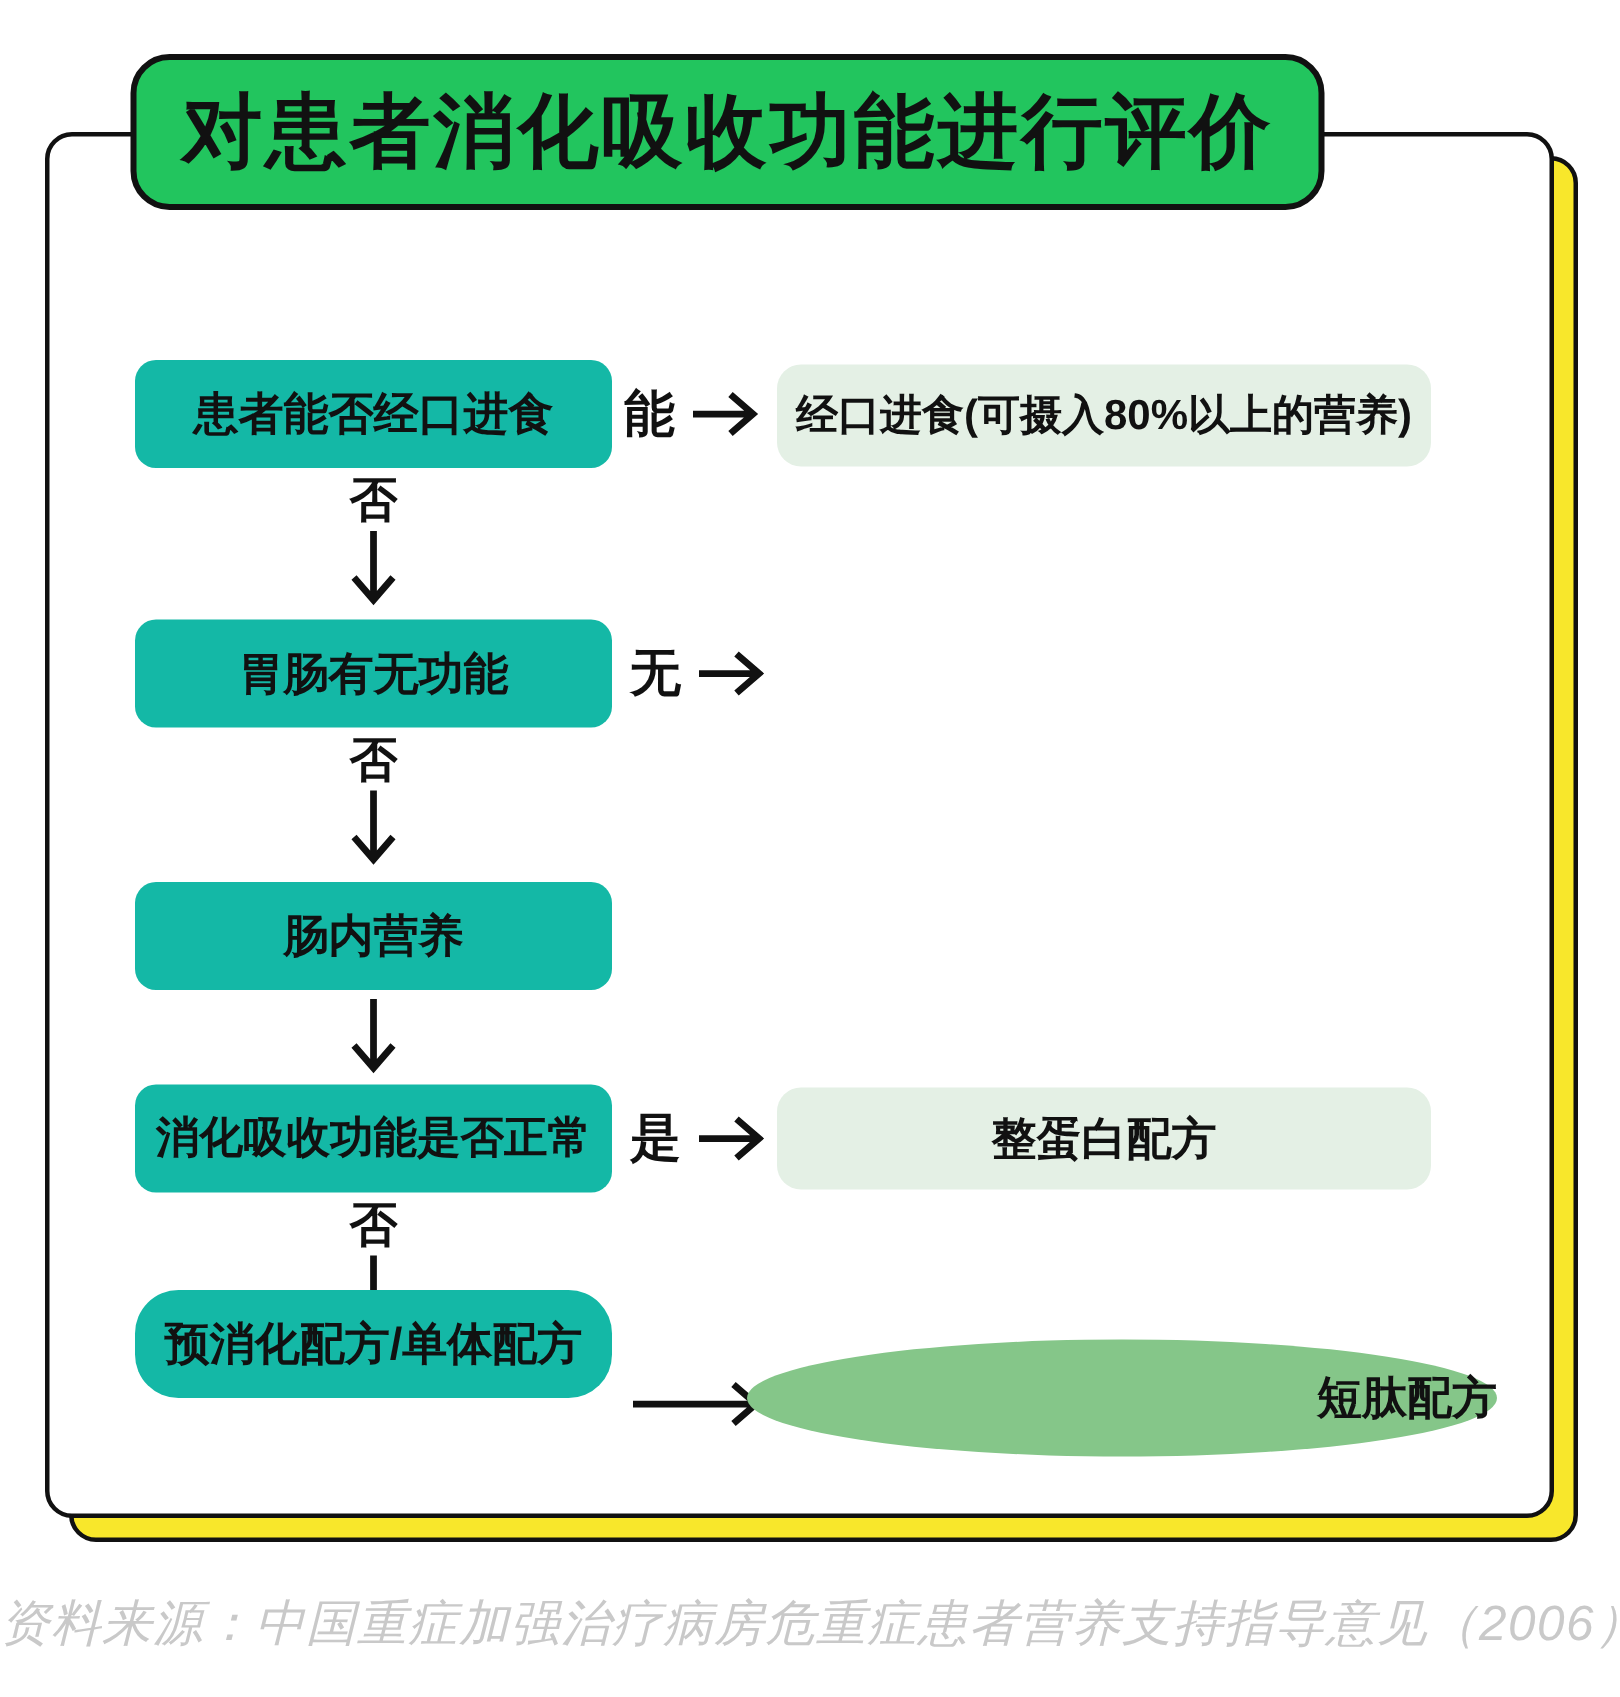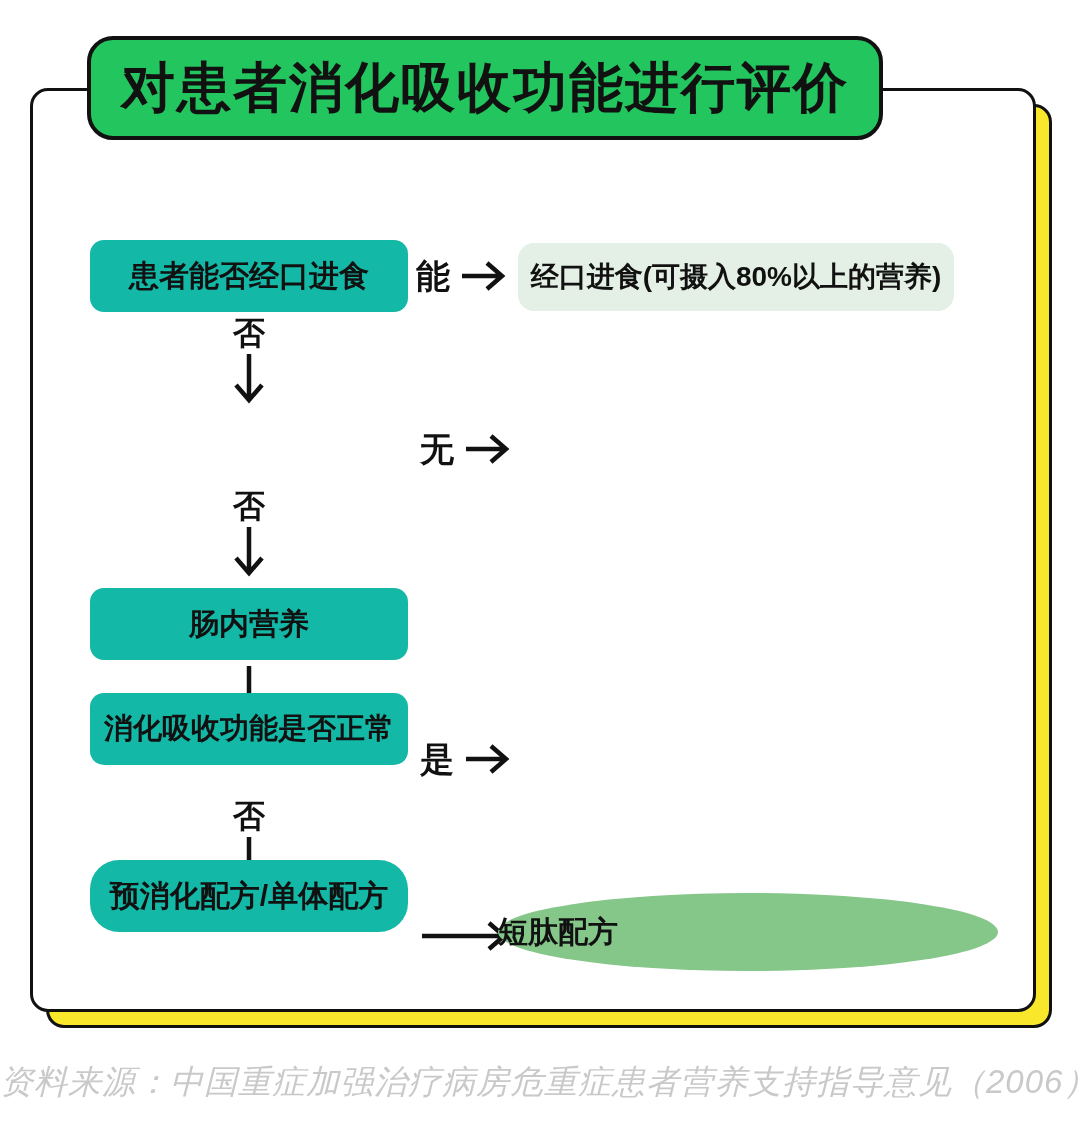--- a/index.html
+++ b/index.html
@@ -41,21 +41,21 @@
   .rbox{
     position:absolute;left:518px;width:436px;height:68px;
     background:#E4F0E5;border-radius:16px;
     display:flex;align-items:center;justify-content:center;
     font-size:30px;font-weight:700;color:#111111;white-space:nowrap;
     box-sizing:border-box;
   }
   .ellipse{
     position:absolute;left:498px;top:893px;width:500px;height:78px;
     background:#85C689;border-radius:50%;
-    display:flex;align-items:center;justify-content:flex-start;
+    display:flex;align-items:center;justify-content:flex-end;
     font-size:30px;font-weight:700;color:#111111;white-space:nowrap;
   }
   .edge{
     position:absolute;height:44px;
     display:flex;align-items:center;gap:10px;
   }
   .edge-label{font-size:34px;font-weight:700;color:#111111;line-height:44px;}
   .down{
     position:absolute;width:100px;
     display:flex;flex-direction:column;align-items:center;
@@ -93,20 +93,23 @@
   <div class="rbox" style="top:243px;font-size:28px;">
     <span>经口进食(可摄入80%以上的营养)</span>
   </div>
   <div class="down" style="left:199px;top:314px;">
     <span class="down-label">否</span>
     <svg class="arrow-svg" width="38" height="56" viewBox="0 0 38 56">
       <path d="M19 2 V47 M6 33 L19 48 L32 33" stroke="#111111" stroke-width="4.5" fill="none"></path>
     </svg>
   </div>
 
+  <div class="qbox" style="top:413px;">
+    <span>胃肠有无功能</span>
+  </div>
   <div class="edge" style="left:420px;top:427px;">
     <span class="edge-label">无</span>
     <svg class="arrow-svg" width="48" height="36" viewBox="0 0 48 36">
       <path d="M2 18 H41 M27 5 L42 18 L27 31" stroke="#111111" stroke-width="4.5" fill="none"></path>
     </svg>
   </div>
   <div class="down" style="left:199px;top:487px;">
     <span class="down-label">否</span>
     <svg class="arrow-svg" width="38" height="56" viewBox="0 0 38 56">
       <path d="M19 2 V47 M6 33 L19 48 L32 33" stroke="#111111" stroke-width="4.5" fill="none"></path>
@@ -115,28 +118,31 @@
 
   <div class="qbox" style="top:588px;">
     <span>肠内营养</span>
   </div>
   <div class="down" style="left:199px;top:664px;">
     <svg class="arrow-svg" width="38" height="56" viewBox="0 0 38 56">
       <path d="M19 2 V47 M6 33 L19 48 L32 33" stroke="#111111" stroke-width="4.5" fill="none"></path>
     </svg>
   </div>
 
-  <div class="qbox" style="top:693px;font-size:29px;text-align:right;">
+  <div class="qbox" style="top:723px;font-size:29px;text-align:right;">
     <span>消化吸收功能是否正常</span>
   </div>
   <div class="edge" style="left:420px;top:737px;">
     <span class="edge-label">是</span>
     <svg class="arrow-svg" width="48" height="36" viewBox="0 0 48 36">
       <path d="M2 18 H41 M27 5 L42 18 L27 31" stroke="#111111" stroke-width="4.5" fill="none"></path>
     </svg>
+  </div>
+  <div class="rbox" style="top:725px;">
+    <span>整蛋白配方</span>
   </div>
   <div class="down" style="left:199px;top:797px;">
     <span class="down-label">否</span>
     <svg class="arrow-svg" width="38" height="56" viewBox="0 0 38 56">
       <path d="M19 2 V47 M6 33 L19 48 L32 33" stroke="#111111" stroke-width="4.5" fill="none"></path>
     </svg>
   </div>
 
   <div class="qbox" style="top:860px;border-radius:29px;">
     <span>预消化配方/单体配方</span>

